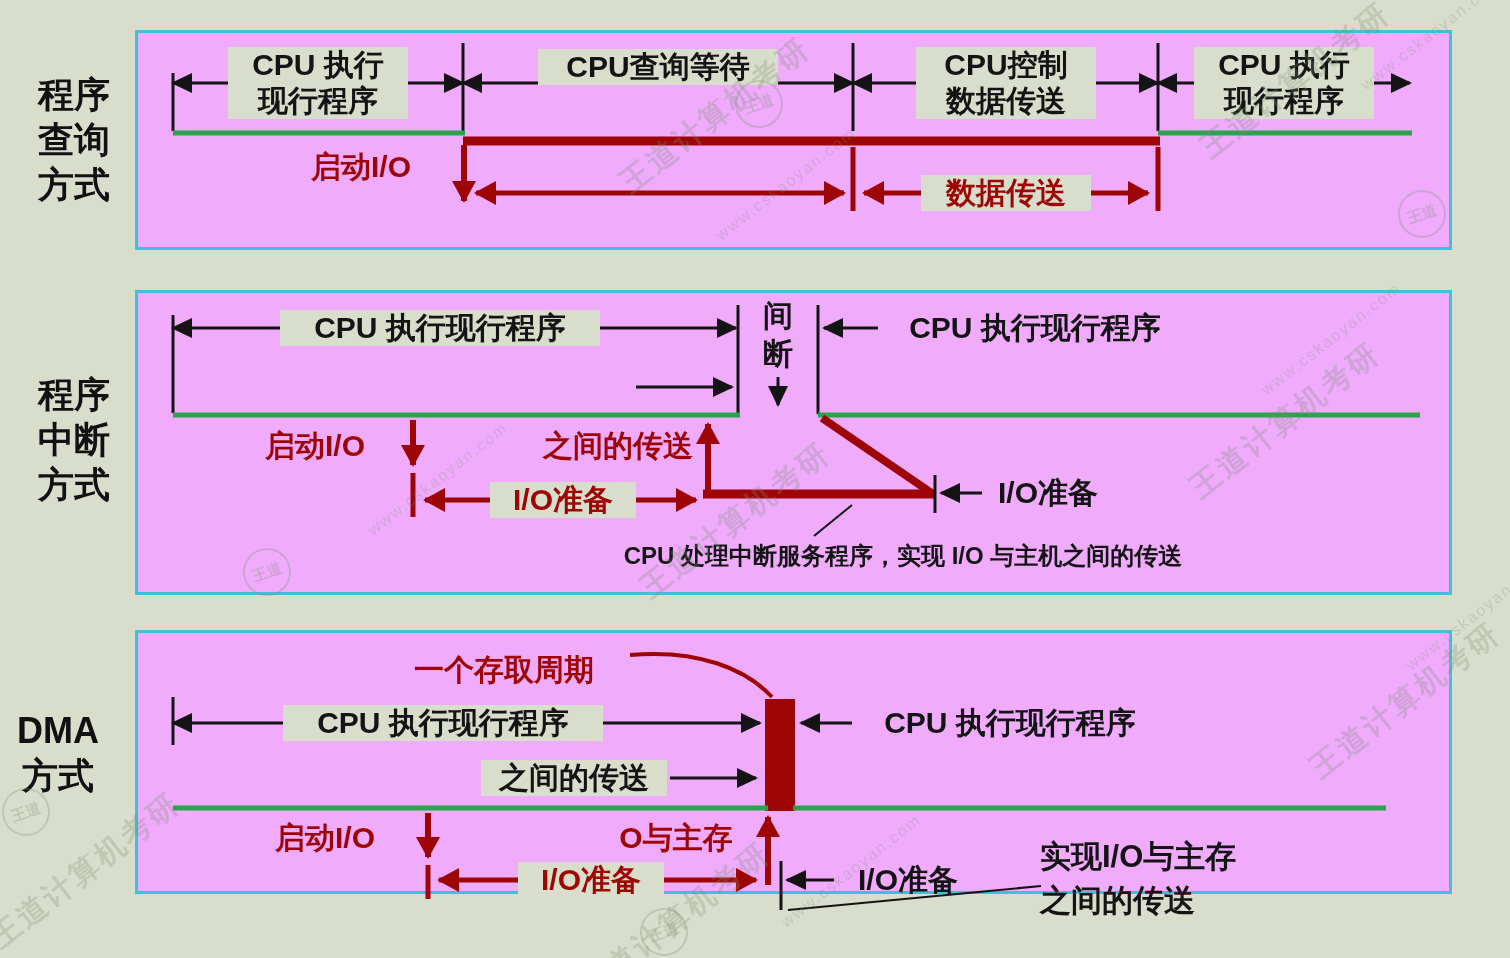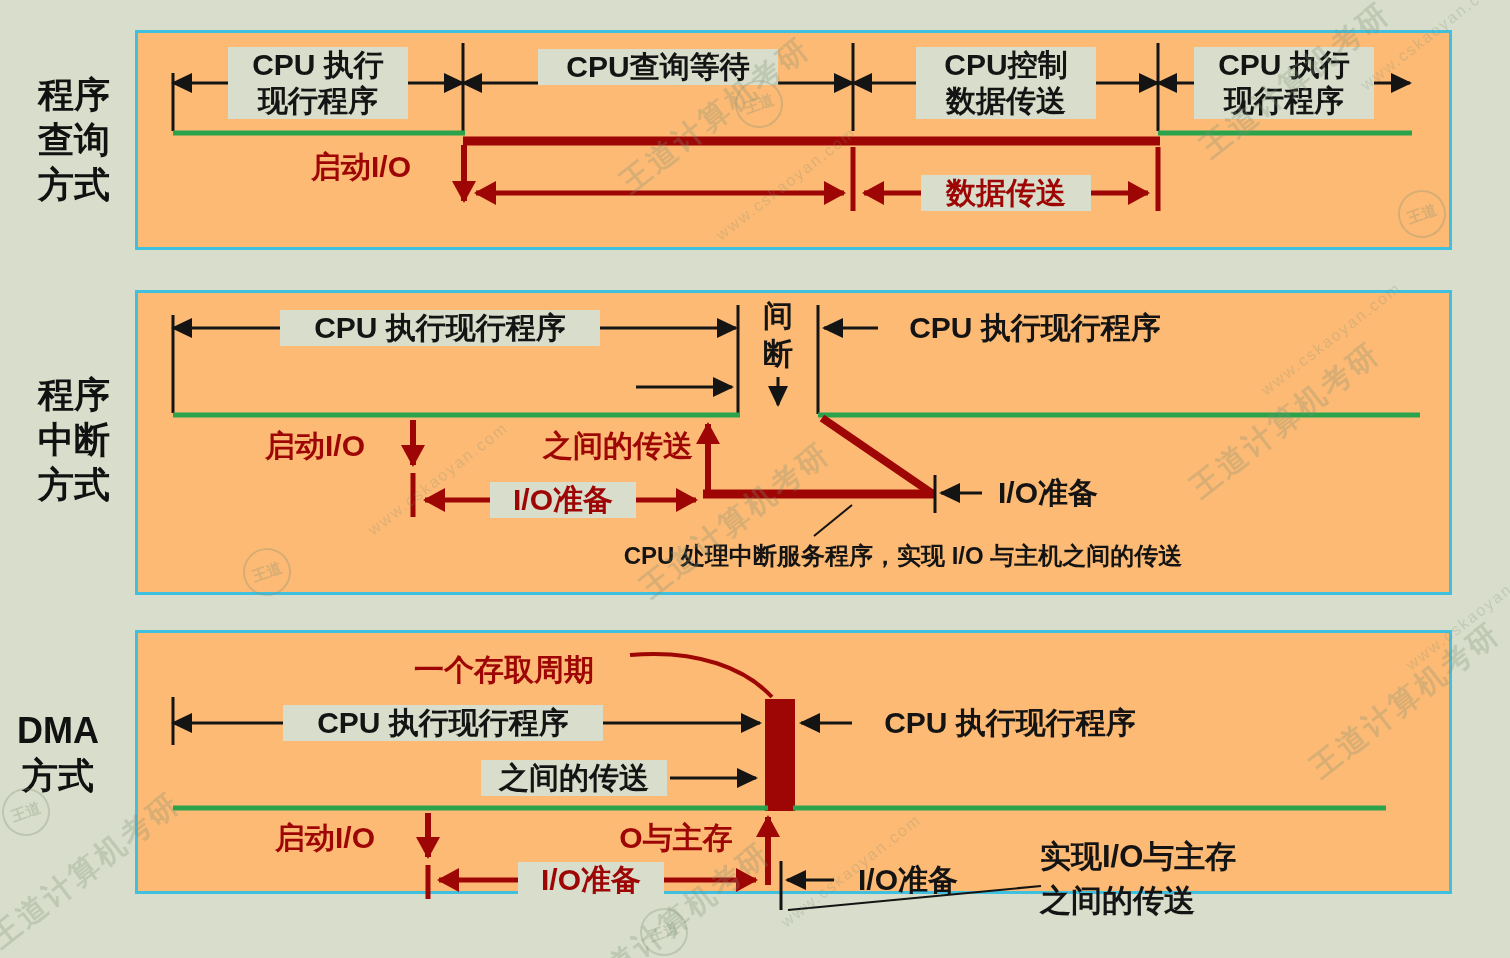--- a/index.html
+++ b/index.html
@@ -1,19 +1,19 @@
 <!DOCTYPE html>
 <html><head>
 <meta charset="utf-8">
 <style>
   *{margin:0;padding:0;box-sizing:border-box}
   html,body{width:1510px;height:958px}
   body{background:#d8decb;font-family:"Liberation Sans",sans-serif;position:relative;overflow:hidden;color:#141414}
   .stage{position:absolute;left:0;top:0;width:1510px;height:958px}
-  .panel{position:absolute;border:3px solid #3ec0de;background:#fdba74}
+  .panel{position:absolute;border:3px solid #3ec0de;background:#f0abfc}
   .panel svg{position:absolute;left:0;top:0;z-index:1}
   .lbl{position:absolute;z-index:2;font-weight:bold;font-size:30px;line-height:36px;text-align:center;white-space:pre-line;color:#141414}
   .red{color:#9e0505}
   .bg{background:#d8decb}
   .side{position:absolute;z-index:2;font-weight:bold;font-size:36px;line-height:45px;text-align:center;white-space:pre-line;color:#111}
   .note2{font-size:24px;line-height:38px}
   .note3{font-size:31px;line-height:44px;text-align:left}
   .gapv{font-size:30px;line-height:38px}
   .k{stroke:#141414;stroke-width:3;fill:none}
   .t2{stroke:#141414;stroke-width:2;fill:none}

